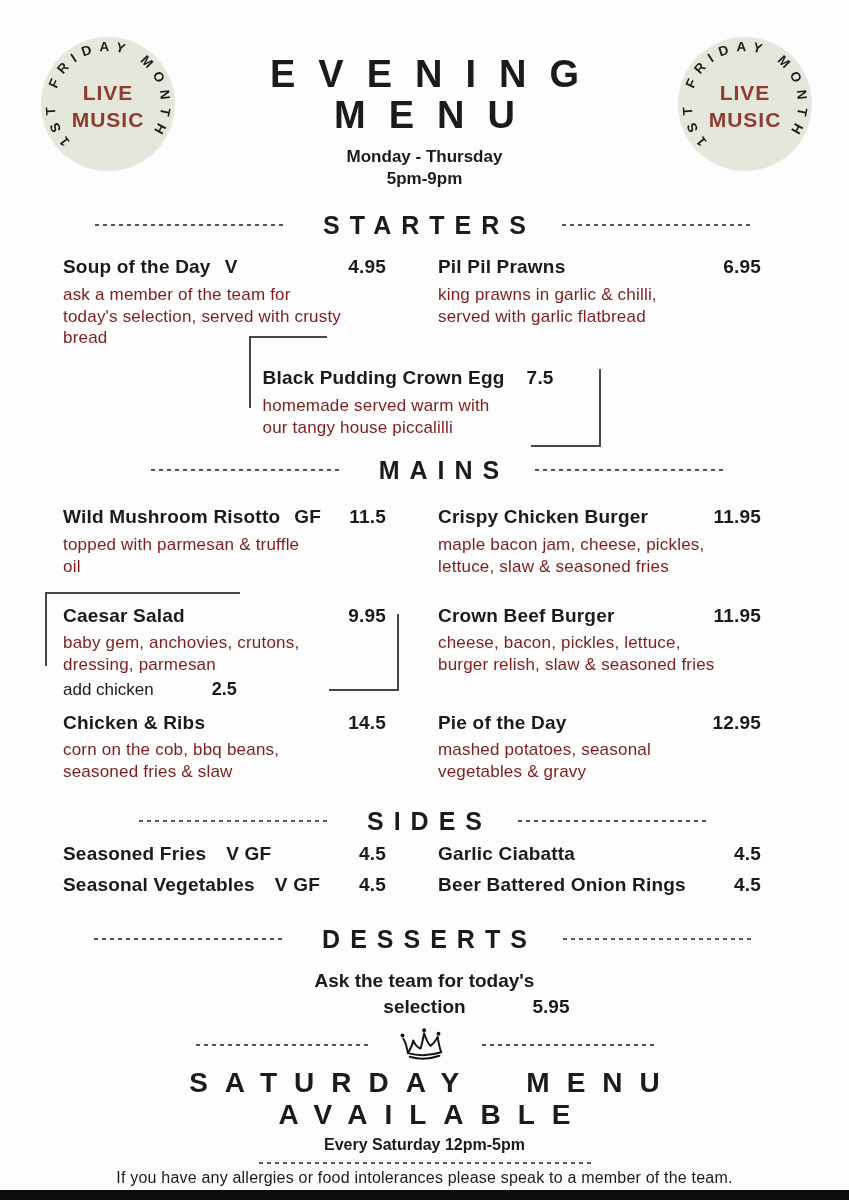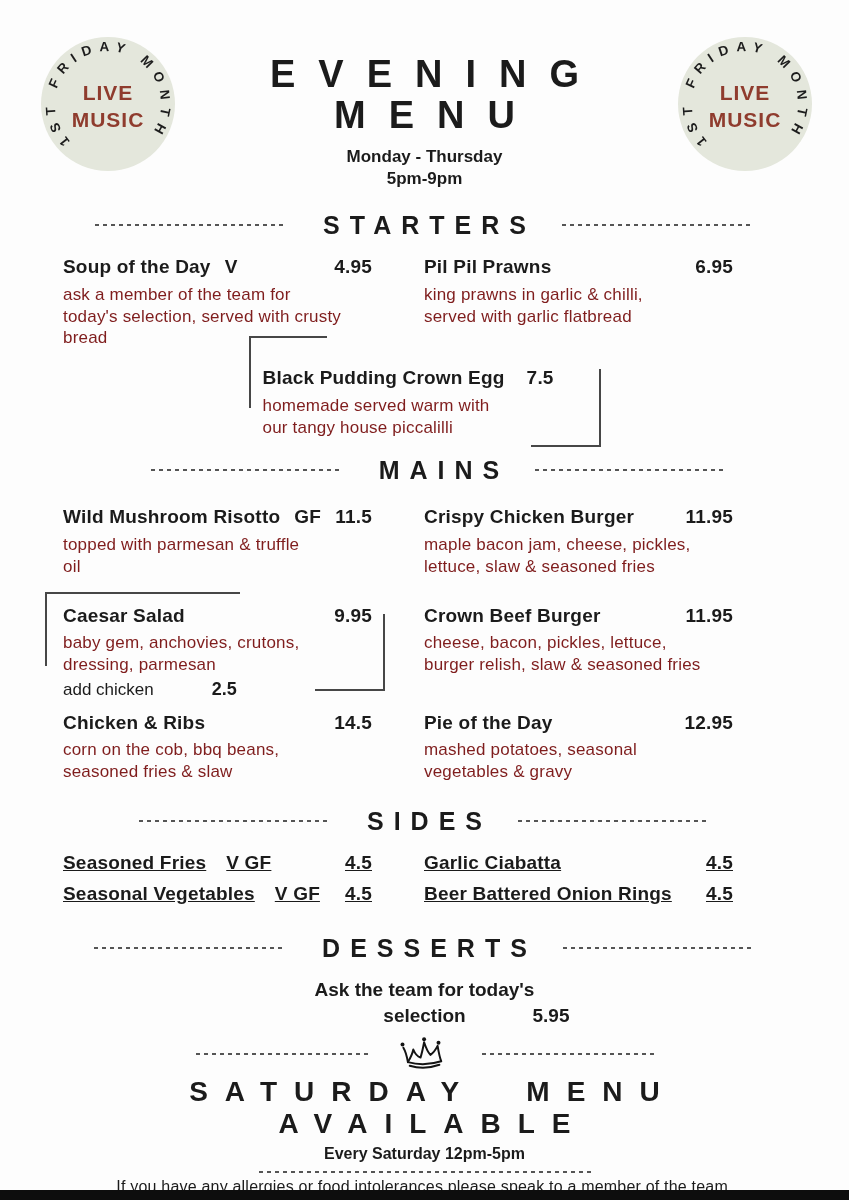--- a/index.html
+++ b/index.html
@@ -22,21 +22,21 @@
   .section-head { display:flex; align-items:center; justify-content:center; gap:26px; }
   .section-title { font-size:25px; font-weight:bold; letter-spacing:10px; text-indent:10px; line-height:1.2; }
   .dash { width:192px; height:2px;
     background:repeating-linear-gradient(90deg,#555 0 4px,transparent 4px 8px); }
   .sh-starters { margin-top:20px; }
   .sh-mains    { margin-top:17px;margin-left:29px; }
   .sh-sides    { margin-top:23px; }
   .sh-desserts { margin-top:28px; }
   
   .two-col { display:grid; grid-template-columns:1fr 1fr; column-gap:52px;
-             padding-left:63px; padding-right:116px; }
+             padding-left:63px; padding-right:88px; }
   .starters-grid { margin-top:15px; }
   .mains-row1 { margin-top:20px; }
   .mains-row2 { margin-top:26px; }
   .mains-row3 { margin-top:11px; }
   .item-head { display:flex; align-items:baseline; font-weight:bold; font-size:19px; letter-spacing:0.2px; line-height:1.3; }
   .item-tag { margin-left:14px; }
   .item-price { margin-left:auto; }
   .desc-line { font-size:17px; line-height:1.28; letter-spacing:0.2px; color:#7f1d1d; }
   .item-head + .desc-line { margin-top:4px; }
   
@@ -46,21 +46,21 @@
   .bracket-tl { top:-15px; left:0; width:78px; height:72px;
     border-top:2px solid #474747; border-left:2px solid #474747; }
   .bracket-br { bottom:-9px; right:0; width:70px; height:78px;
     border-right:2px solid #474747; border-bottom:2px solid #474747; }
   .caesar { position:relative; }
   .caesar .bracket-tl { top:-12px; left:-18px; width:195px; height:74px; }
   .caesar .bracket-br { top:10px; bottom:auto; right:-13px; width:70px; height:77px; }
   .addon-row { display:flex; align-items:baseline; font-size:17px; margin-top:3px; }
   .addon-price { font-weight:bold; font-size:18px; margin-left:58px; }
   
-  .sides-grid { margin-top:16px; row-gap:9px;text-decoration:underline; }
+  .sides-grid { margin-top:7px; row-gap:9px; }
   .side-row { display:flex; align-items:baseline; font-weight:bold; font-size:19px; letter-spacing:0.2px; }
   .side-tag { margin-left:20px; }
   .side-price { margin-left:auto; }
   
   .dessert-block { margin-top:14px; }
   .dessert-line { font-weight:bold; font-size:19px; text-align:center; line-height:1.35; }
   .dessert-second { position:relative; }
   .dessert-price { position:absolute; left:calc(50% + 108px); top:0; font-weight:bold; font-size:19px; }
   
   .crown-divider { display:flex; align-items:center; justify-content:center; gap:30px; margin-top:6px; }

